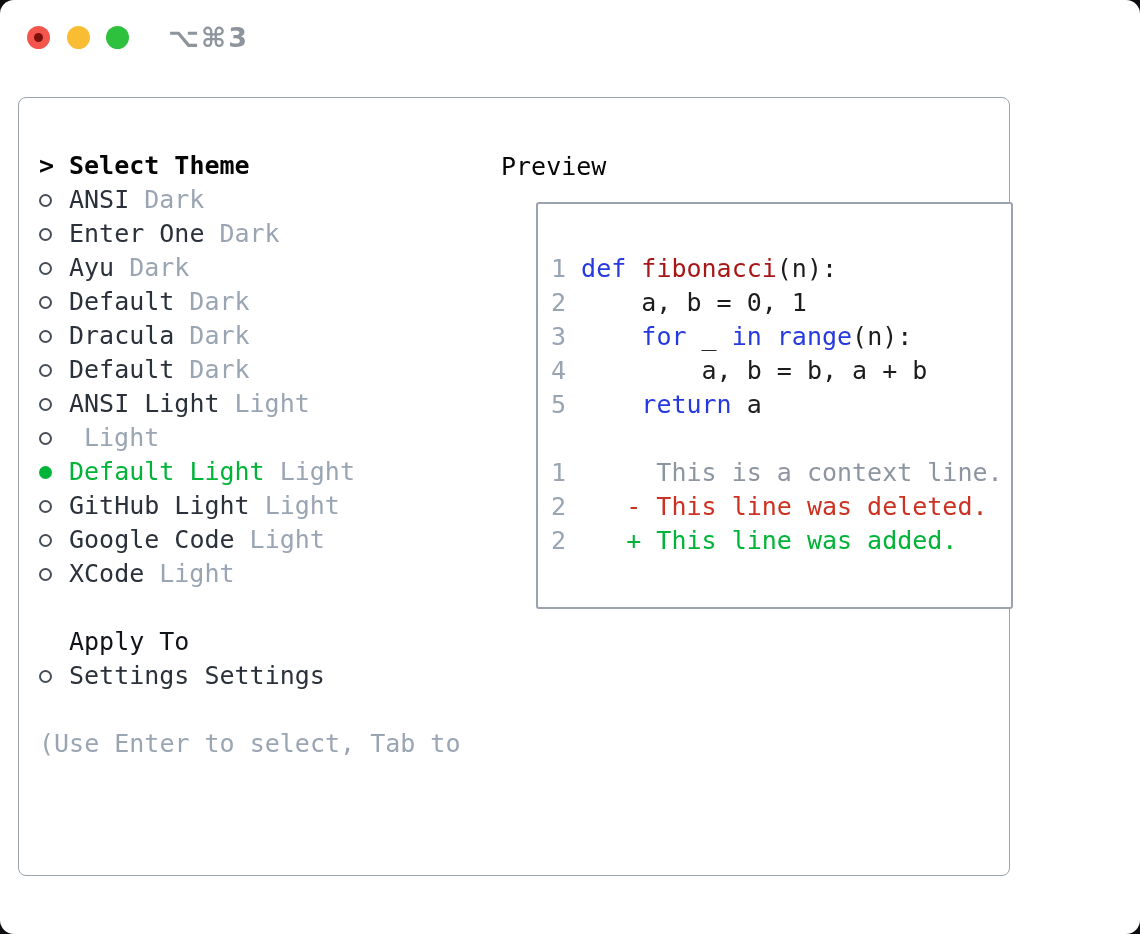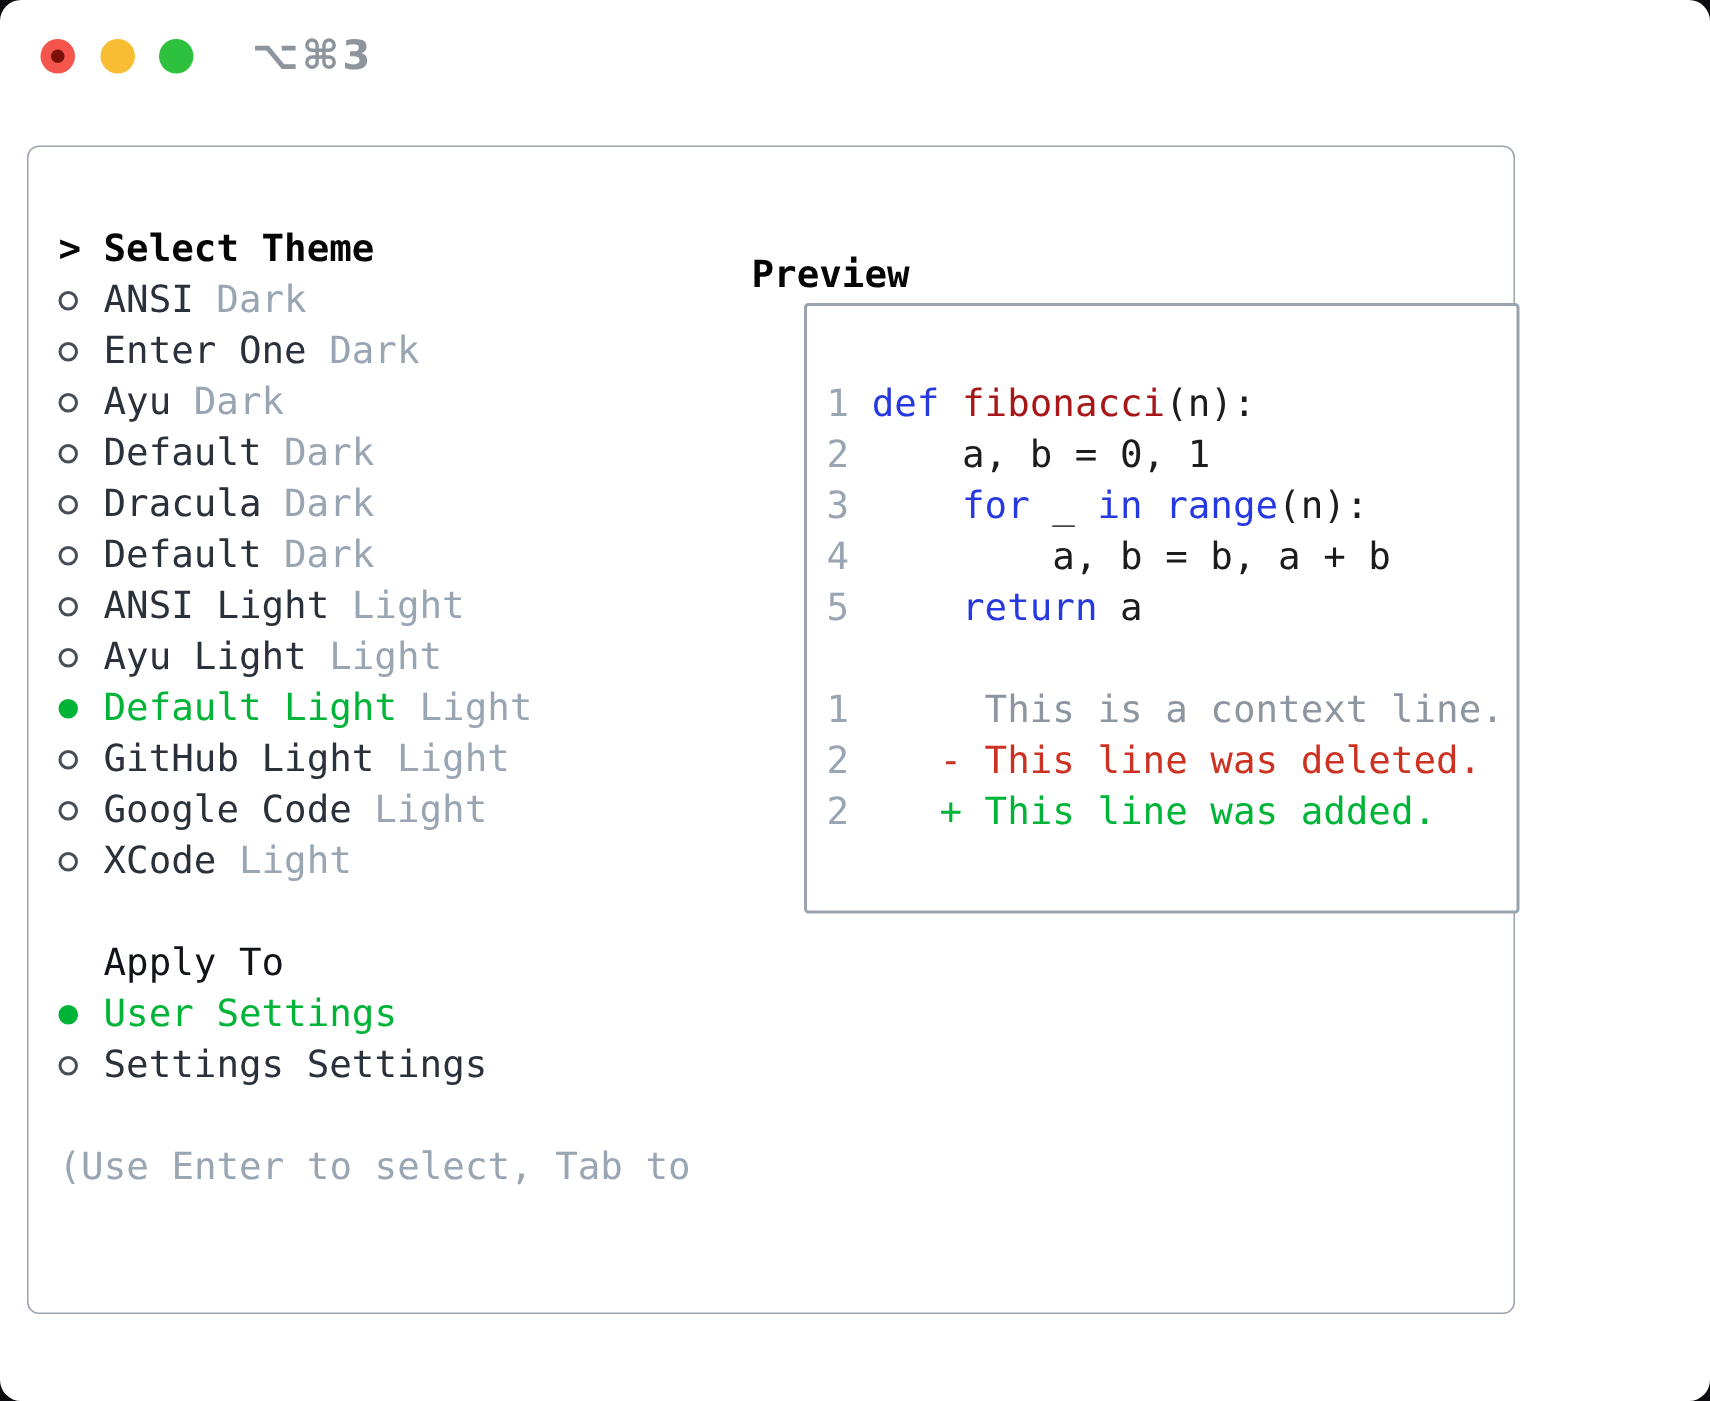--- a/index.html
+++ b/index.html
@@ -55,22 +55,22 @@
   .dot.selected { border-color:var(--green); background:var(--green); }
   .theme-name { color:#2b313a; }
   .theme-variant { color:#9aa5b3; margin-left:15px; }
   .theme-row.selected .theme-name { color:var(--green); }
   .apply-header { color:#101318; padding-left:30px; }
   .apply-row .option-label { color:#2b313a; }
   .apply-row.selected .option-label { color:var(--green); }
   .hint-row { color:#9aa5b3; }
   
   .preview-title {
-    position:absolute; left:482px; top:68px;
-    font-size:25px; line-height:34px; font-weight:bold; color:#050505;
+    position:absolute; left:482px; top:52px;
+    font-size:25px; line-height:34px; font-weight:normal; color:#050505;
   }
   .preview-box {
     position:absolute; left:517px; top:104px;
     width:477px; height:407px;
     border:2px solid #9aa3ae; border-radius:3px;
     background:#ffffff; box-sizing:border-box;
   }
   .code-area {
     position:absolute; left:13px; top:48px;
     font-size:25px; line-height:34px; white-space:pre;
@@ -104,33 +104,32 @@
       </div>
 
       <div id="theme-list">
           <div class="row theme-row"><span class="marker-cell"><span class="dot"></span></span><span class="theme-name">ANSI</span><span class="theme-variant">Dark</span></div>
           <div class="row theme-row"><span class="marker-cell"><span class="dot"></span></span><span class="theme-name">Enter One</span><span class="theme-variant">Dark</span></div>
           <div class="row theme-row"><span class="marker-cell"><span class="dot"></span></span><span class="theme-name">Ayu</span><span class="theme-variant">Dark</span></div>
           <div class="row theme-row"><span class="marker-cell"><span class="dot"></span></span><span class="theme-name">Default</span><span class="theme-variant">Dark</span></div>
           <div class="row theme-row"><span class="marker-cell"><span class="dot"></span></span><span class="theme-name">Dracula</span><span class="theme-variant">Dark</span></div>
           <div class="row theme-row"><span class="marker-cell"><span class="dot"></span></span><span class="theme-name">Default</span><span class="theme-variant">Dark</span></div>
           <div class="row theme-row"><span class="marker-cell"><span class="dot"></span></span><span class="theme-name">ANSI Light</span><span class="theme-variant">Light</span></div>
-          <div class="row theme-row"><span class="marker-cell"><span class="dot"></span></span><span class="theme-name">Ayu Light</span><span class="theme-variant">Light</span></div>
+          <div class="row theme-row"><span class="marker-cell"><span class="dot"></span></span><span class="theme-variant">Light</span></div>
           <div class="row theme-row selected"><span class="marker-cell"><span class="dot selected"></span></span><span class="theme-name">Default Light</span><span class="theme-variant">Light</span></div>
           <div class="row theme-row"><span class="marker-cell"><span class="dot"></span></span><span class="theme-name">GitHub Light</span><span class="theme-variant">Light</span></div>
           <div class="row theme-row"><span class="marker-cell"><span class="dot"></span></span><span class="theme-name">Google Code</span><span class="theme-variant">Light</span></div>
           <div class="row theme-row"><span class="marker-cell"><span class="dot"></span></span><span class="theme-name">XCode</span><span class="theme-variant">Light</span></div>
         </div>
 
       <div class="spacer-row"></div>
 
       <div class="row apply-header">Apply To</div>
 
       <div id="apply-list">
-          <div class="row apply-row selected"><span class="marker-cell"><span class="dot selected"></span></span><span class="option-label">User Settings</span></div>
           <div class="row apply-row"><span class="marker-cell"><span class="dot"></span></span><span class="option-label">Settings Settings</span></div>
         </div>
 
       <div class="spacer-row"></div>
 
       <div class="row hint-row">(Use Enter to select, Tab to</div>
     </div>
 
     <div class="preview-title">Preview</div>
 

